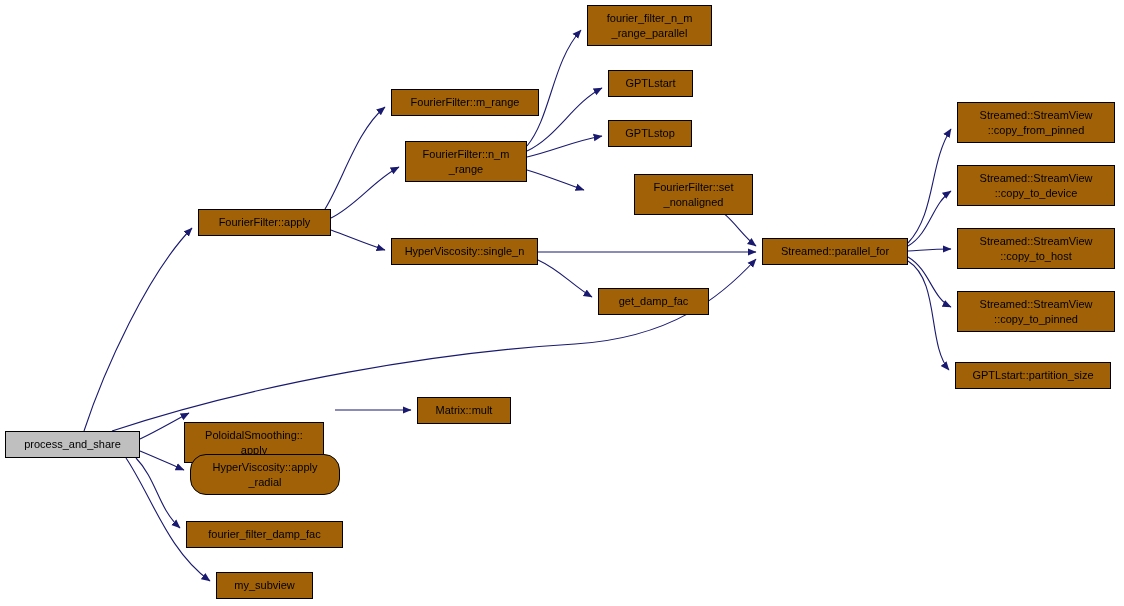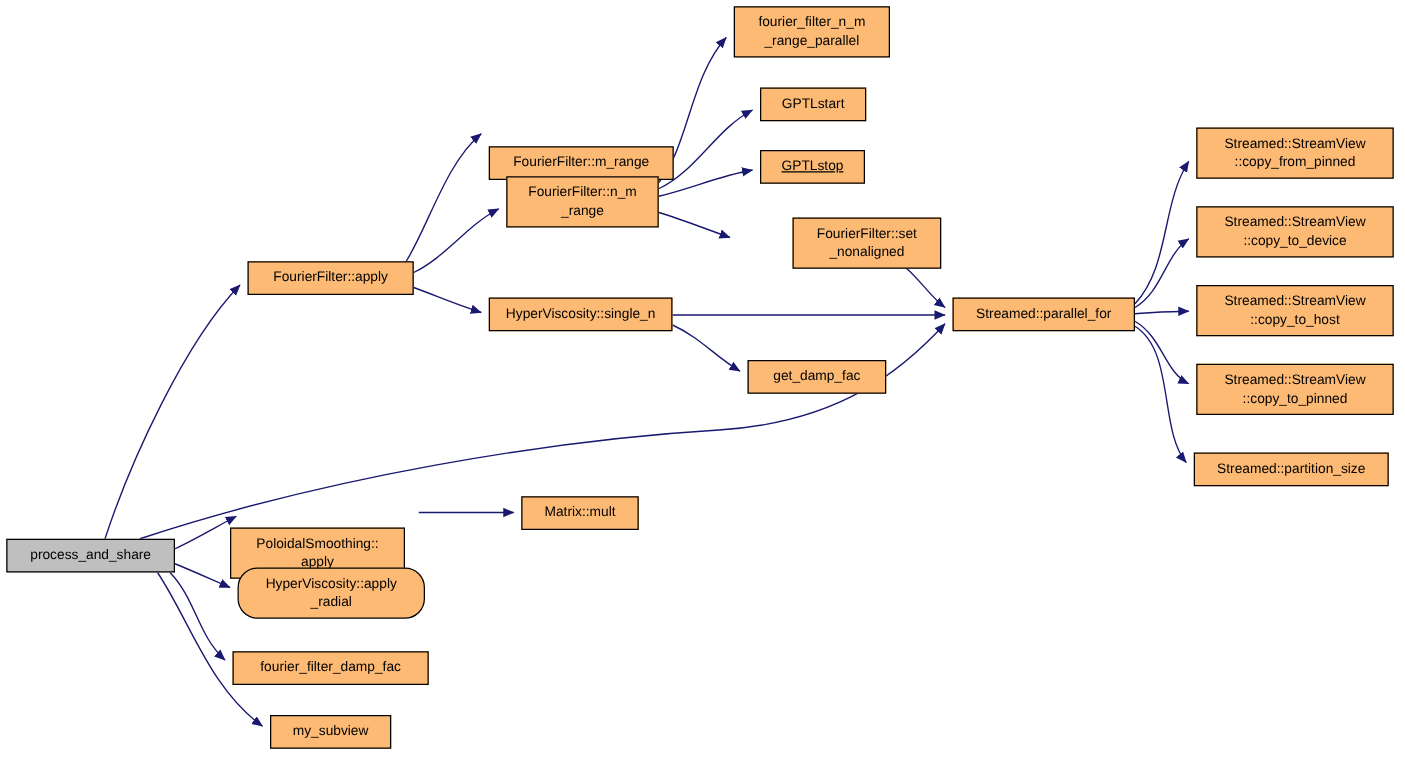--- a/index.html
+++ b/index.html
@@ -18,21 +18,21 @@
   #edges {
     position: absolute;
     left: 0; top: 0;
     width: 1124px;
     height: 606px;
   }
   .node {
     position: absolute;
     box-sizing: border-box;
     border: 1px solid #000000;
-    background: #fdba74;
+    background: #a16207;
     color: #000000;
     font-size: 11px;
     line-height: 1.3;
     display: flex;
     align-items: center;
     justify-content: center;
     text-align: center;
     white-space: pre-line;
     padding: 1px 4px;
     cursor: pointer;
@@ -73,41 +73,41 @@
       <path marker-end="url(#arrow)" d="M 908 243 C 936 213 929 163 951 129"></path>
       <path marker-end="url(#arrow)" d="M 908 246 C 930 233 932 204 951 191"></path>
       <path marker-end="url(#arrow)" d="M 908 251 C 925 250 934 249 951 249"></path>
       <path marker-end="url(#arrow)" d="M 908 257 C 930 270 932 298 951 307"></path>
       <path marker-end="url(#arrow)" d="M 908 261 C 940 281 927 344 949 370"></path>
     </g>
   </svg>
 
   <div class="node highlight" style="left:5px;   top:431px; width:135px; height:27px;">process_and_share</div>
   <div class="node" style="left:198px; top:209px; width:133px; height:27px;">FourierFilter::apply</div>
-  <div class="node" style="left:391px; top:89px;  width:148px; height:27px;margin-top:28px;">FourierFilter::m_range</div>
+  <div class="node" style="left:391px; top:89px;  width:148px; height:27px;">FourierFilter::m_range</div>
   <div class="node" style="left:405px; top:141px; width:122px; height:41px;">FourierFilter::n_m
 _range</div>
   <div class="node" style="left:587px; top:5px;   width:125px; height:41px;">fourier_filter_n_m
 _range_parallel</div>
   <div class="node" style="left:608px; top:70px;  width:85px;  height:27px;">GPTLstart</div>
-  <div class="node" style="left:608px; top:120px; width:84px;  height:27px;text-decoration:underline;">GPTLstop</div>
+  <div class="node" style="left:608px; top:120px; width:84px;  height:27px;">GPTLstop</div>
   <div class="node" style="left:590px; top:174px; width:119px; height:41px;margin-left:44px;">FourierFilter::set
 _nonaligned</div>
   <div class="node" style="left:391px; top:238px; width:147px; height:27px;">HyperViscosity::single_n</div>
   <div class="node" style="left:598px; top:288px; width:111px; height:27px;">get_damp_fac</div>
   <div class="node" style="left:762px; top:238px; width:146px; height:27px;">Streamed::parallel_for</div>
   <div class="node" style="left:957px; top:102px; width:158px; height:41px;">Streamed::StreamView
 ::copy_from_pinned</div>
   <div class="node" style="left:957px; top:165px; width:158px; height:41px;">Streamed::StreamView
 ::copy_to_device</div>
   <div class="node" style="left:957px; top:228px; width:158px; height:41px;">Streamed::StreamView
 ::copy_to_host</div>
   <div class="node" style="left:957px; top:291px; width:158px; height:41px;">Streamed::StreamView
 ::copy_to_pinned</div>
-  <div class="node" style="left:955px; top:362px; width:156px; height:27px;">Streamed::partition_size</div>
+  <div class="node" style="left:955px; top:362px; width:156px; height:27px;">GPTLstart::partition_size</div>
   <div class="node" style="left:184px; top:389px; width:140px; height:41px;margin-top:33px;">PoloidalSmoothing::
 apply</div>
   <div class="node" style="left:417px; top:397px; width:94px;  height:27px;">Matrix::mult</div>
   <div class="node" style="left:190px; top:454px; width:150px; height:41px;border-radius:16px;">HyperViscosity::apply
 _radial</div>
   <div class="node" style="left:186px; top:521px; width:157px; height:27px;">fourier_filter_damp_fac</div>
   <div class="node" style="left:216px; top:572px; width:97px;  height:27px;">my_subview</div>
 
 </div>
 

